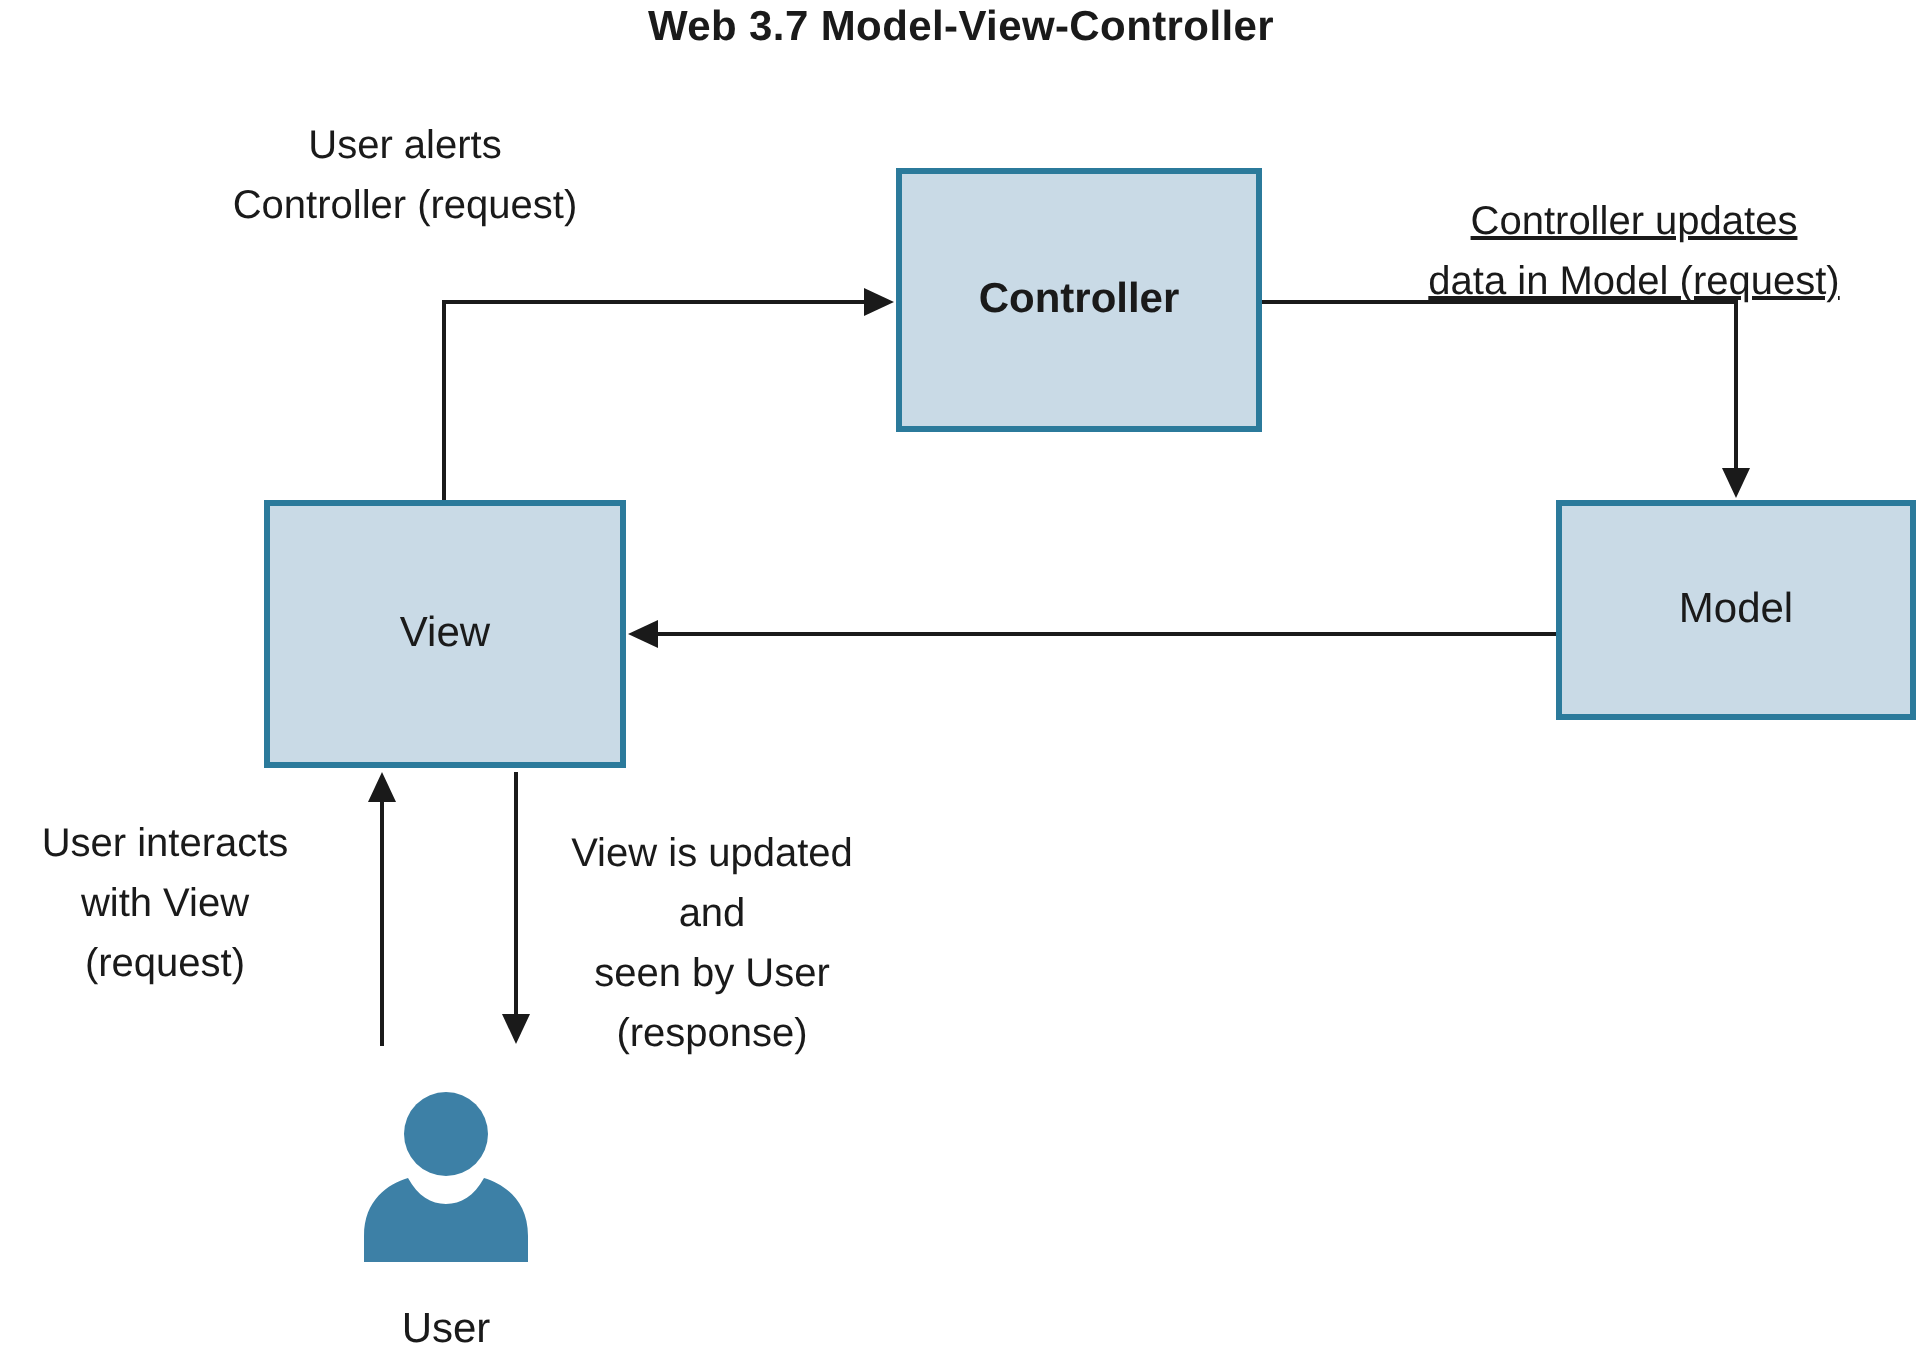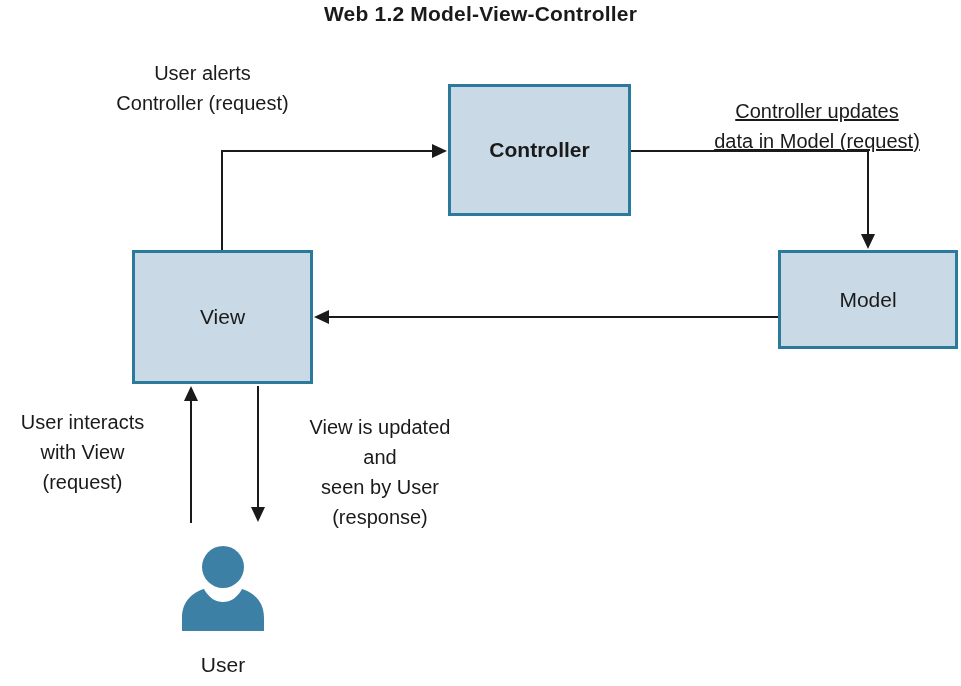--- a/index.html
+++ b/index.html
@@ -35,33 +35,33 @@
     background: #c9dae6;
     border: 3px solid #2b7a9b;
     box-sizing: border-box;
     display: flex;
     align-items: center;
     justify-content: center;
     font-size: 21px;
   }
   #node-controller { left: 448px; top: 84px;  width: 183px; height: 132px; font-weight: bold; }
   #node-view       { left: 132px; top: 250px; width: 181px; height: 134px; }
-  #node-model      { left: 778px; top: 250px; width: 180px; height: 99px; }
+  #node-model      { left: 778px; top: 250px; width: 180px; height: 110px; }
   .edge-label {
     position: absolute;
     text-align: center;
     font-size: 20px;
     line-height: 30px;
     white-space: pre-line;
   }
   #label-view-to-controller { left: 45px;  top: 58px;  width: 315px; }
   #label-controller-to-model{ left: 672px; top: 96px;  width: 290px; text-decoration: underline; }
   #label-model-to-view      { left: 385px; top: 250px; width: 310px; }
   #label-user-to-view       { left: 0px;   top: 407px; width: 165px; }
-  #label-view-to-user       { left: 280px; top: 412px; width: 200px; }
+  #label-view-to-user       { left: 256px; top: 412px; width: 200px; }
   #user-icon-wrap {
     position: absolute;
     left: 182px; top: 546px;
     width: 82px; height: 85px;
   }
   #label-user {
     position: absolute;
     left: 163px; top: 653px;
     width: 120px;
     text-align: center;
@@ -94,21 +94,21 @@
       <path d="M191,523 L191,400" fill="none" stroke-width="2" stroke="#1a1a1a"></path>
       <polygon points="191,386 184,401 198,401" fill="#1a1a1a"></polygon>
     </g>
 
     <g>
       <path d="M258,386 L258,508" fill="none" stroke-width="2" stroke="#1a1a1a"></path>
       <polygon points="258,522 251,507 265,507" fill="#1a1a1a"></polygon>
     </g>
   </svg>
 
-  <div class="diagram-title">Web 1.2 Model-View-Controller</div>
+  <div class="diagram-title">Web 3.7 Model-View-Controller</div>
 
   <div class="node" id="node-controller">
     <span>Controller</span>
   </div>
 
   <div class="node" id="node-view">
     <span>View</span>
   </div>
 
   <div class="node" id="node-model">

